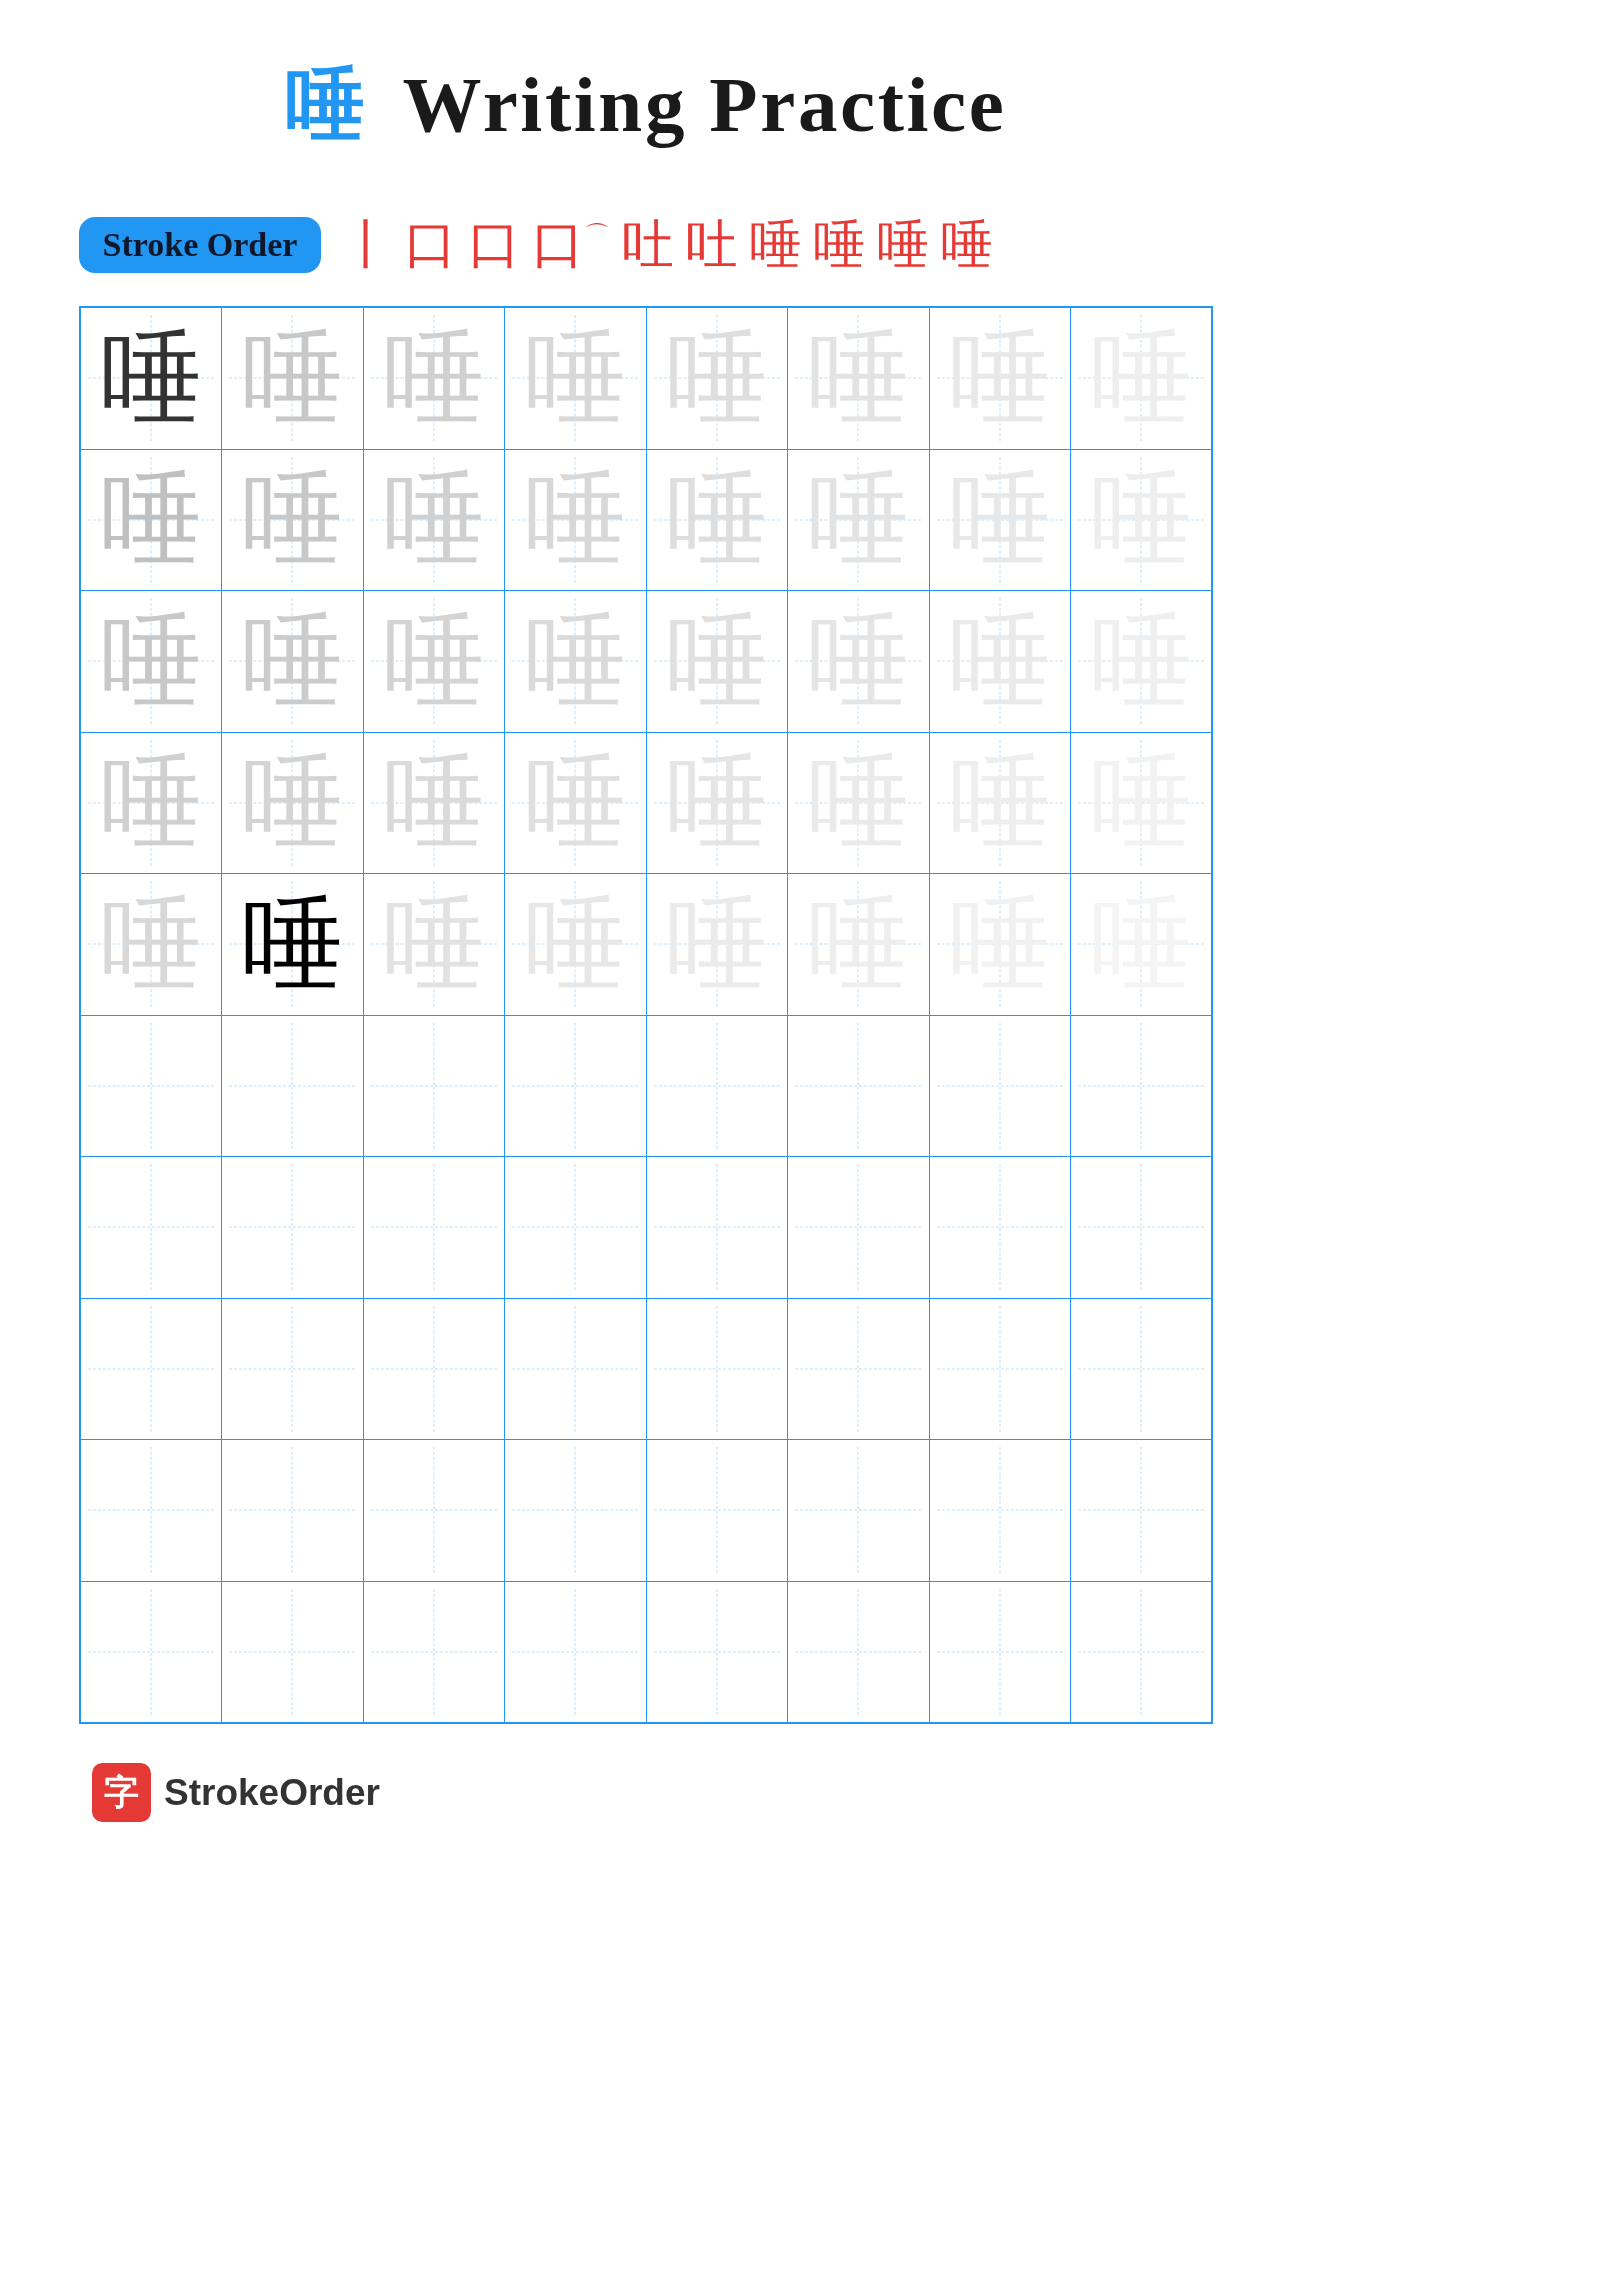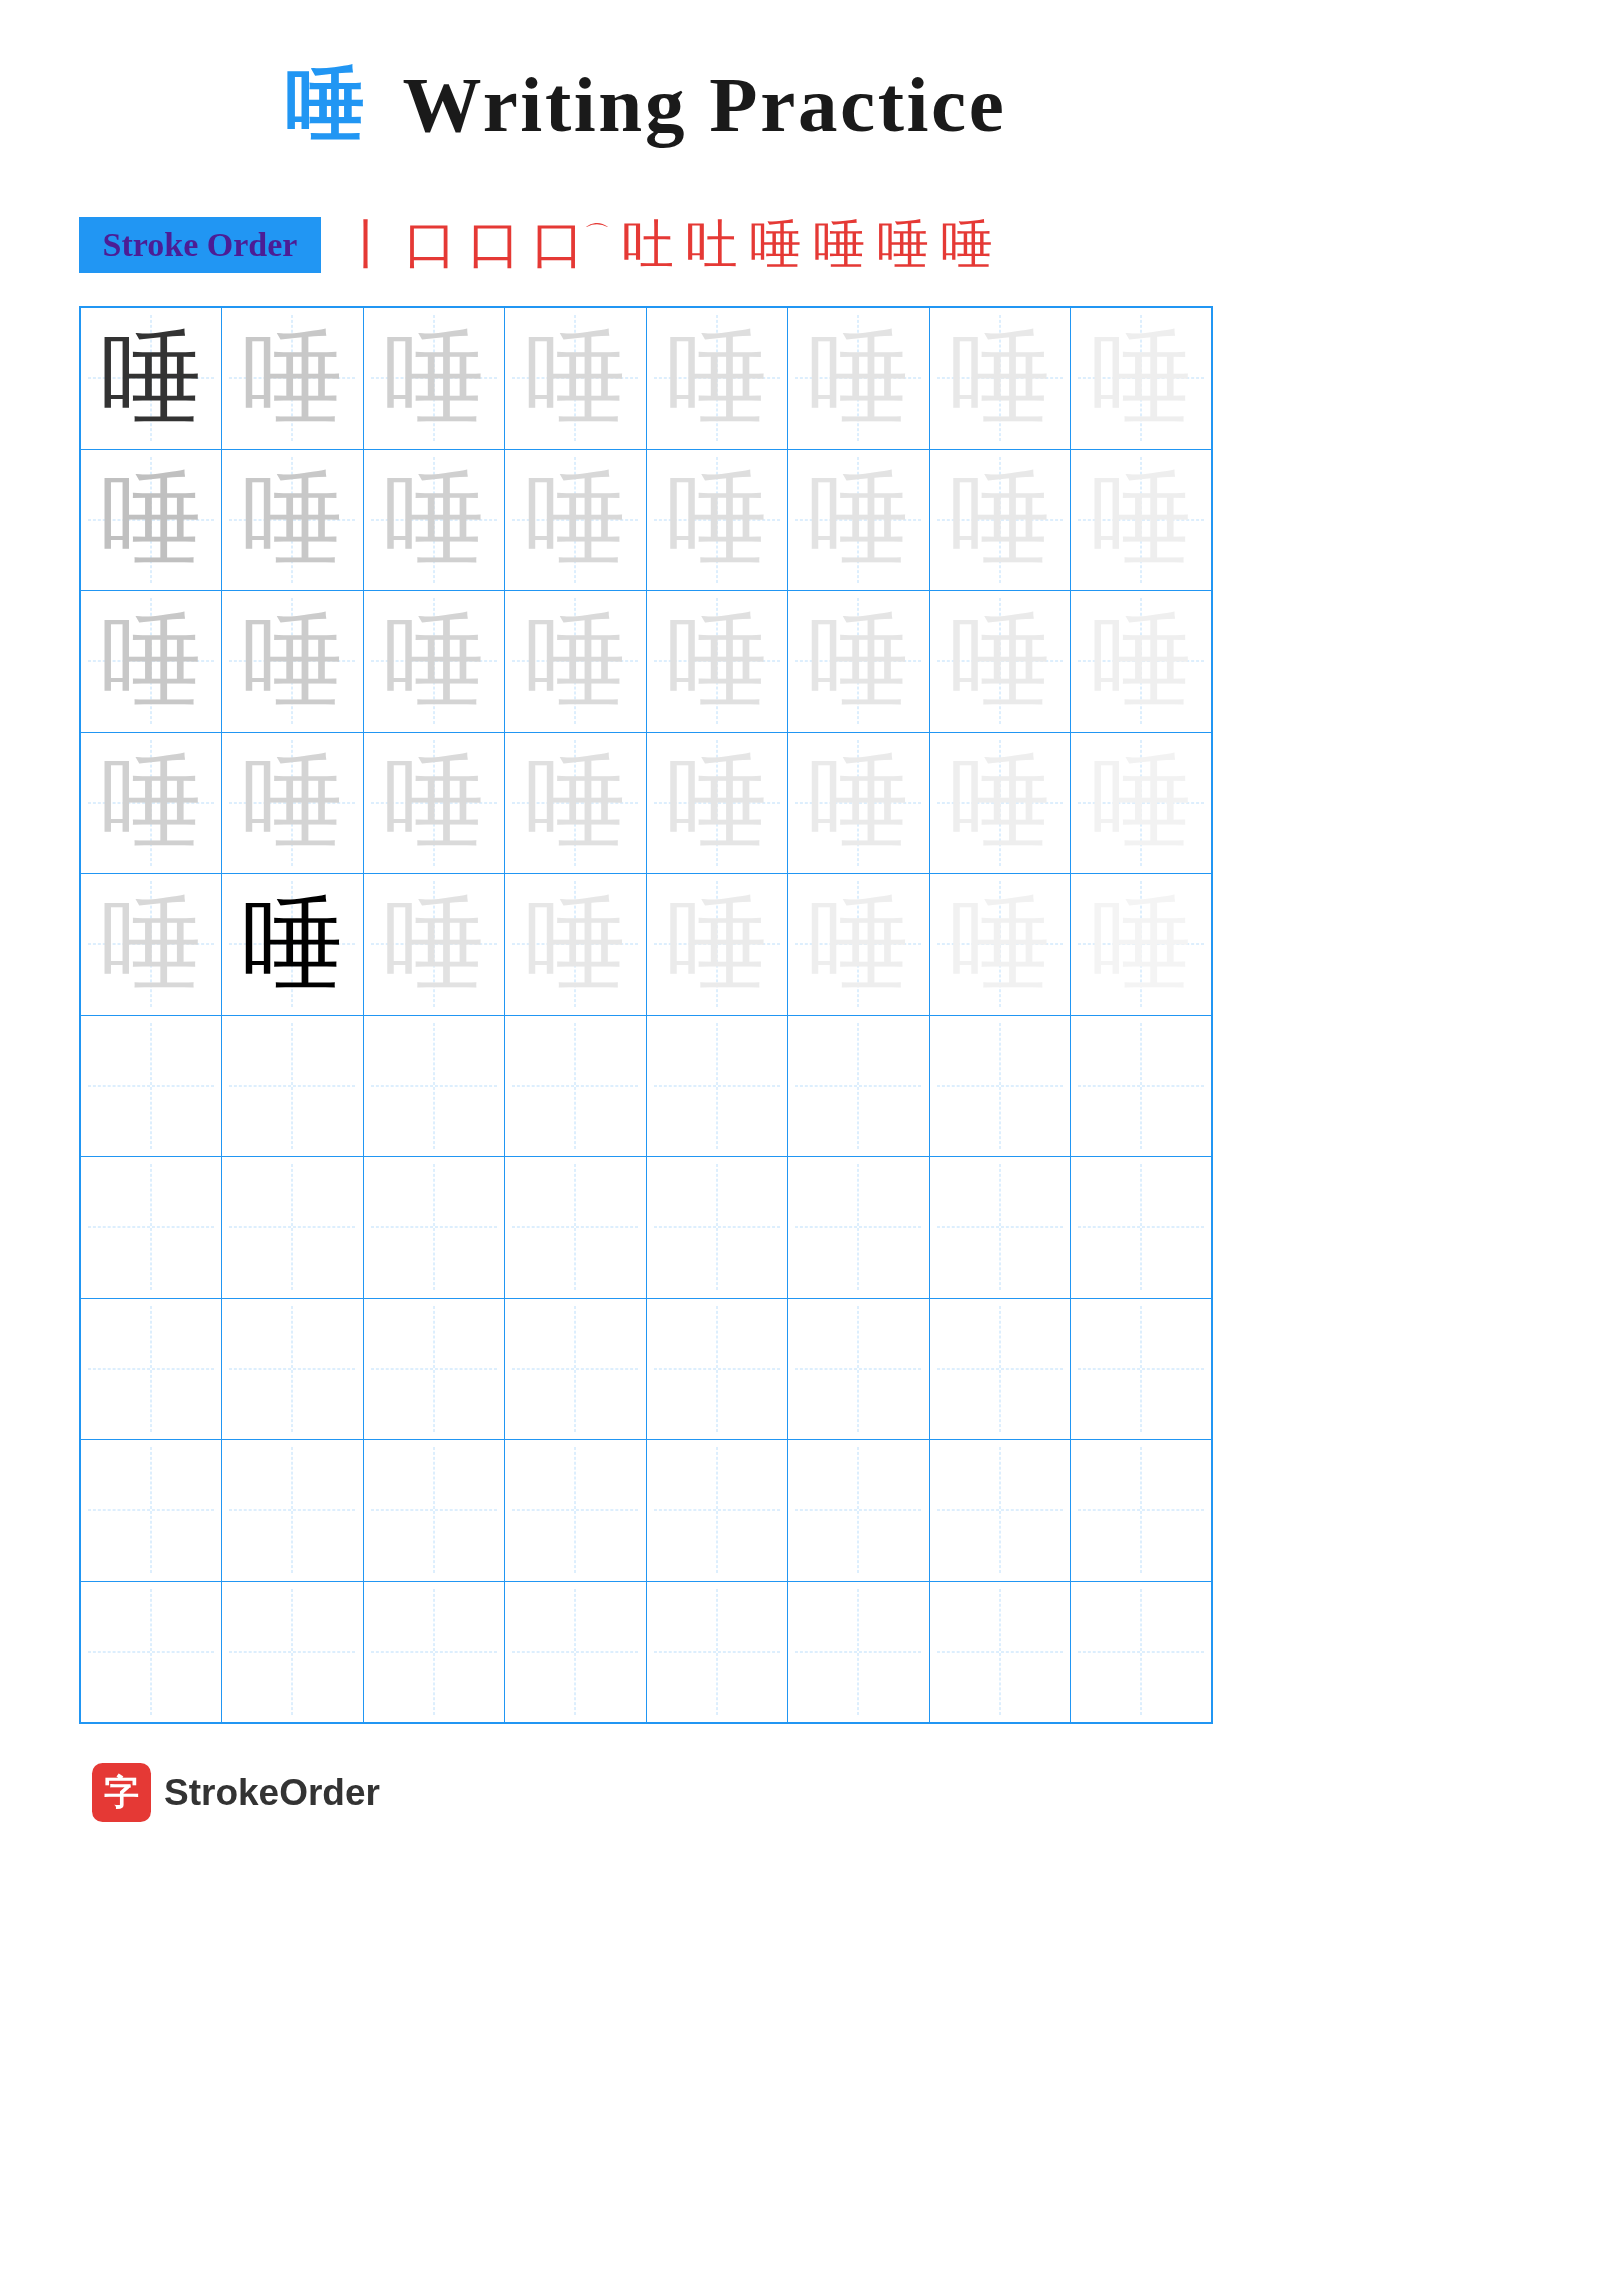--- a/index.html
+++ b/index.html
@@ -38,25 +38,25 @@
     .stroke-order-row {
       display: flex;
       align-items: center;
       width: 100%;
       margin-bottom: 26px;
       gap: 19.6px;
     }
 
     .stroke-order-badge {
       background: #2196F3;
-      color: #4c1d95;
+      color: #0f172a;
       font-size: 34px;
       font-weight: bold;
       padding: 9.2px 23.6px;
-      border-radius: 0;
+      border-radius: 16px;
       white-space: nowrap;
     }
 
     .stroke-sequence {
       display: flex;
       align-items: center;
       gap: 11.8px;
       font-size: 52px;
     }
 

